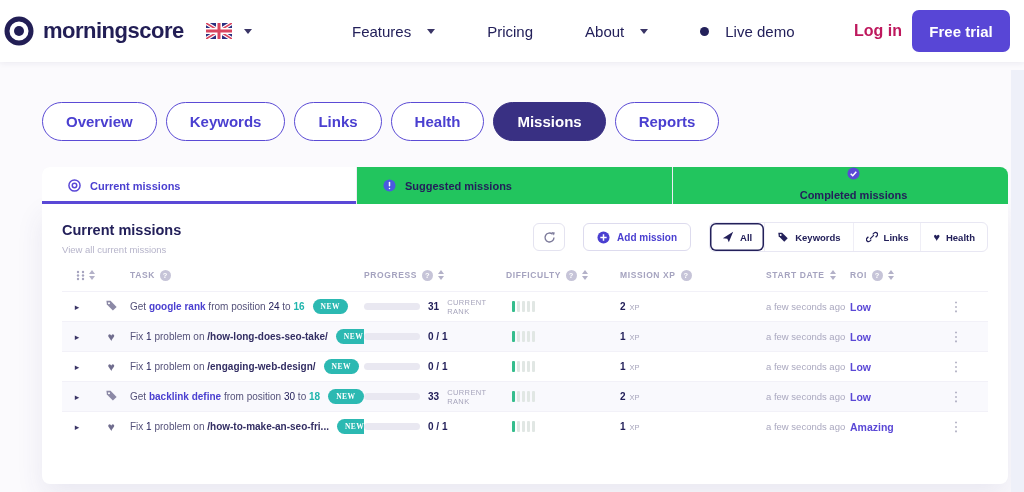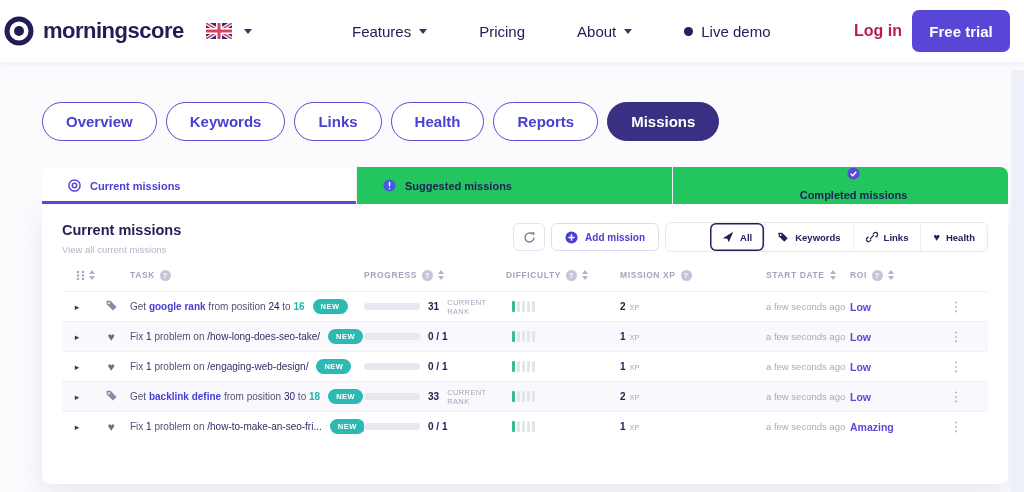--- a/index.html
+++ b/index.html
@@ -6,21 +6,21 @@
   html,body { width:1024px; height:492px; overflow:hidden; }
   body { font-family:"Liberation Sans", sans-serif; background:#fbfafd; color:#23205a; }
 
   
   .site-header { position:relative; height:62px; background:#ffffff; box-shadow:0 1px 6px rgba(40,35,90,.08); z-index:5; }
   .brand { position:absolute; left:4px; top:50%; transform:translateY(-50%); display:flex; align-items:center; gap:9px; cursor:pointer; }
   .brand-name { font-size:22px; font-weight:bold; letter-spacing:-.5px; color:#221e55; }
   .lang { position:absolute; left:206px; top:50%; transform:translateY(-50%); display:flex; align-items:center; gap:12px; cursor:pointer; }
   .caret { width:0; height:0; border-left:4px solid transparent; border-right:4px solid transparent; border-top:5px solid #3a3566; display:inline-block; }
   .main-nav { position:absolute; left:352px; top:0; height:62px; display:flex; align-items:center; gap:52px; }
-  .nav-item { display:flex; align-items:center; gap:8px; font-size:15px; color:#23205a; cursor:pointer; white-space:nowrap; }
+  .nav-item { display:flex; align-items:center; gap:16px; font-size:15px; color:#23205a; cursor:pointer; white-space:nowrap; }
   .nav-bullet { width:9px; height:9px; border-radius:50%; background:#23205a; display:inline-block; }
   .login { position:absolute; right:122px; top:50%; transform:translateY(-50%); font-size:16px; font-weight:bold; color:#be185d; cursor:pointer; }
   .free-trial { position:absolute; right:14px; top:10px; width:98px; height:42px; background:#5846d6; color:#fff; border:none; border-radius:7px; font-family:inherit; font-size:15px; font-weight:bold; cursor:pointer; }
 
   
   .pills { display:flex; gap:9px; margin:40px 0 0 42px; }
   .pill { padding:10px 23px; border:1.5px solid #5b4bd5; border-radius:22px; background:#fff; color:#4a3fd0; font-size:15px; font-weight:bold; cursor:pointer; white-space:nowrap; }
   .pill.active { background:#393083; border-color:#393083; color:#fff; }
 
   
@@ -28,47 +28,47 @@
   .tabbar { display:flex; height:37px; border-radius:8px 8px 0 0; overflow:hidden; background:#f5f5fa; }
   .tab { display:flex; align-items:center; gap:9px; padding-left:26px; font-size:11px; font-weight:bold; color:#23205a; background:#22c55e; cursor:pointer; position:relative; }
   .tab-1 { width:314px; } .tab-2 { width:316px; border-left:1px solid #ececf4; } .tab-3 { width:336px; border-left:1px solid #ececf4;flex-direction:column; }
   .tab.active { background:#ffffff; color:#4a3fd0; }
   .tab.active::after { content:""; position:absolute; left:0; right:0; bottom:0; height:3px; background:#5a48d6; }
   .card-body { background:#fff; border-radius:0 0 8px 8px; box-shadow:0 12px 28px rgba(55,50,120,.09); padding:18px 20px 22px; height:280px; }
 
   .card-head { display:flex; justify-content:space-between; align-items:flex-start; }
   .card-title { font-size:14.5px; font-weight:bold; color:#23205a; }
   .card-sub { font-size:9.5px; color:#b6b4ca; margin-top:6px; }
-  .actions { display:flex; gap:6px; align-items:center;padding-left:25px; }
+  .actions { display:flex; gap:18px; align-items:center;padding-left:25px; }
   .icon-btn { width:32px; height:28px; border:1px solid #e4e3f0; border-radius:6px; background:#fff; display:flex; align-items:center; justify-content:center; cursor:pointer; }
   .add-btn { height:28px; padding:0 13px; border:1px solid #dddbee; border-radius:6px; background:#fff; display:flex; align-items:center; gap:7px; font-family:inherit; font-size:10px; font-weight:bold; color:#4a3fd0; cursor:pointer; }
   .seg-group { display:flex; border:1px solid #e8e7f3; border-radius:6px; background:#fff; }
   .seg { height:28px; padding:0 12px; display:flex; align-items:center; gap:6px; font-size:9.5px; font-weight:bold; color:#23205a; cursor:pointer; border-left:1px solid #efeef6; }
-  .seg:first-child { border-left:none;margin-left:44px; }
+  .seg:first-child { border-left:none; }
   .seg.active { box-shadow:inset 0 0 0 1.5px #23205a; border-radius:6px; }
 
   
   .tbl-head, .row { display:grid; grid-template-columns:30px 38px 234px 142px 114px 146px 84px 74px 64px; align-items:center; }
   .tbl-head { margin-top:12px; height:16px; color:#a5a3bf; font-size:8.5px; font-weight:bold; letter-spacing:.6px; }
   .hcell { display:flex; align-items:center; gap:5px; }
   .help { width:11px; height:11px; border-radius:50%; background:#c6c4d8; color:#fff; font-size:7.5px; font-weight:bold; display:inline-flex; align-items:center; justify-content:center; cursor:pointer; }
   .sort { display:inline-flex; flex-direction:column; gap:2px; cursor:pointer; }
   .sort i { width:0; height:0; border-left:3px solid transparent; border-right:3px solid transparent; display:block; }
   .sort .up { border-bottom:4px solid #b3b1c8; } .sort .dn { border-top:4px solid #b3b1c8; }
 
   .rows { margin-top:8px; }
   .row { height:30px; border-top:1px solid #f2f1f8; }
   .row.alt { background:#f9f9fd; }
   .chev { text-align:center; color:#3a3566; font-size:9px; cursor:pointer; }
   .cat { text-align:center; font-size:12px; color:#706d8e; }
   .task-cell { display:flex; align-items:center; gap:8px; font-size:10px; color:#55527a; white-space:nowrap; overflow:hidden; }
   .seg-n { color:#55527a; } .seg-b { font-weight:normal; color:#23205a; }
-  .seg-link { font-weight:bold; color:#4a3fd0; } .seg-slug { font-weight:normal; color:#332e63; }
+  .seg-link { font-weight:bold; color:#4a3fd0; } .seg-slug { font-weight:bold; color:#332e63; }
   .seg-teal { font-weight:bold; color:#1fb5ad; }
-  .badge { background:#2cb9b2; color:#fff; font-size:7.5px; font-weight:bold; letter-spacing:.5px; padding:3px 8px; border-radius:9px; flex:none; }
+  .badge { background:#2cb9b2; color:#fff; font-size:7.5px; font-weight:bold; letter-spacing:.5px; padding:3px 8px; border-radius:9px; flex:none;font-family:Liberation Serif, serif; }
   .prog { display:flex; align-items:center; gap:8px; }
   .pbar { width:56px; height:7px; border-radius:4px; background:#e9e8f1; flex:none; }
   .p-main { font-size:10px; font-weight:bold; color:#23205a; white-space:nowrap; }
   .p-sub { font-size:7.5px; color:#a7a5bc; letter-spacing:.4px; }
   .diff { display:flex; gap:2px; padding-left:6px; }
   .dbar { width:3px; height:11px; background:#e1e7e4; border-radius:1px; }
   .dbar.on { background:#36bd8d; }
   .xp { display:flex; align-items:baseline; gap:4px; }
   .xp-val { font-size:10px; font-weight:bold; color:#23205a; }
   .xp-unit { font-size:7.5px; color:#a7a5bc; }
@@ -118,22 +118,22 @@
   </nav>
   <span class="login">Log in</span>
   <button class="free-trial">Free trial</button>
 </div>
 
 <div class="pills">
   <div class="pill">Overview</div>
   <div class="pill">Keywords</div>
   <div class="pill">Links</div>
   <div class="pill">Health</div>
+  <div class="pill active">Missions</div>
   <div class="pill">Reports</div>
-  <div class="pill active">Missions</div>
 </div>
 
 <div class="card">
   <div class="tabbar">
     <div class="tab tab-1 active">
       <svg width="13" height="13" viewBox="0 0 14 14">
         <circle cx="7" cy="7" r="6" fill="none" stroke="#5a48d6" stroke-width="1.6"></circle>
         <circle cx="7" cy="7" r="2.4" fill="none" stroke="#5a48d6" stroke-width="1.6"></circle>
       </svg>
       <span>Current missions</span>

